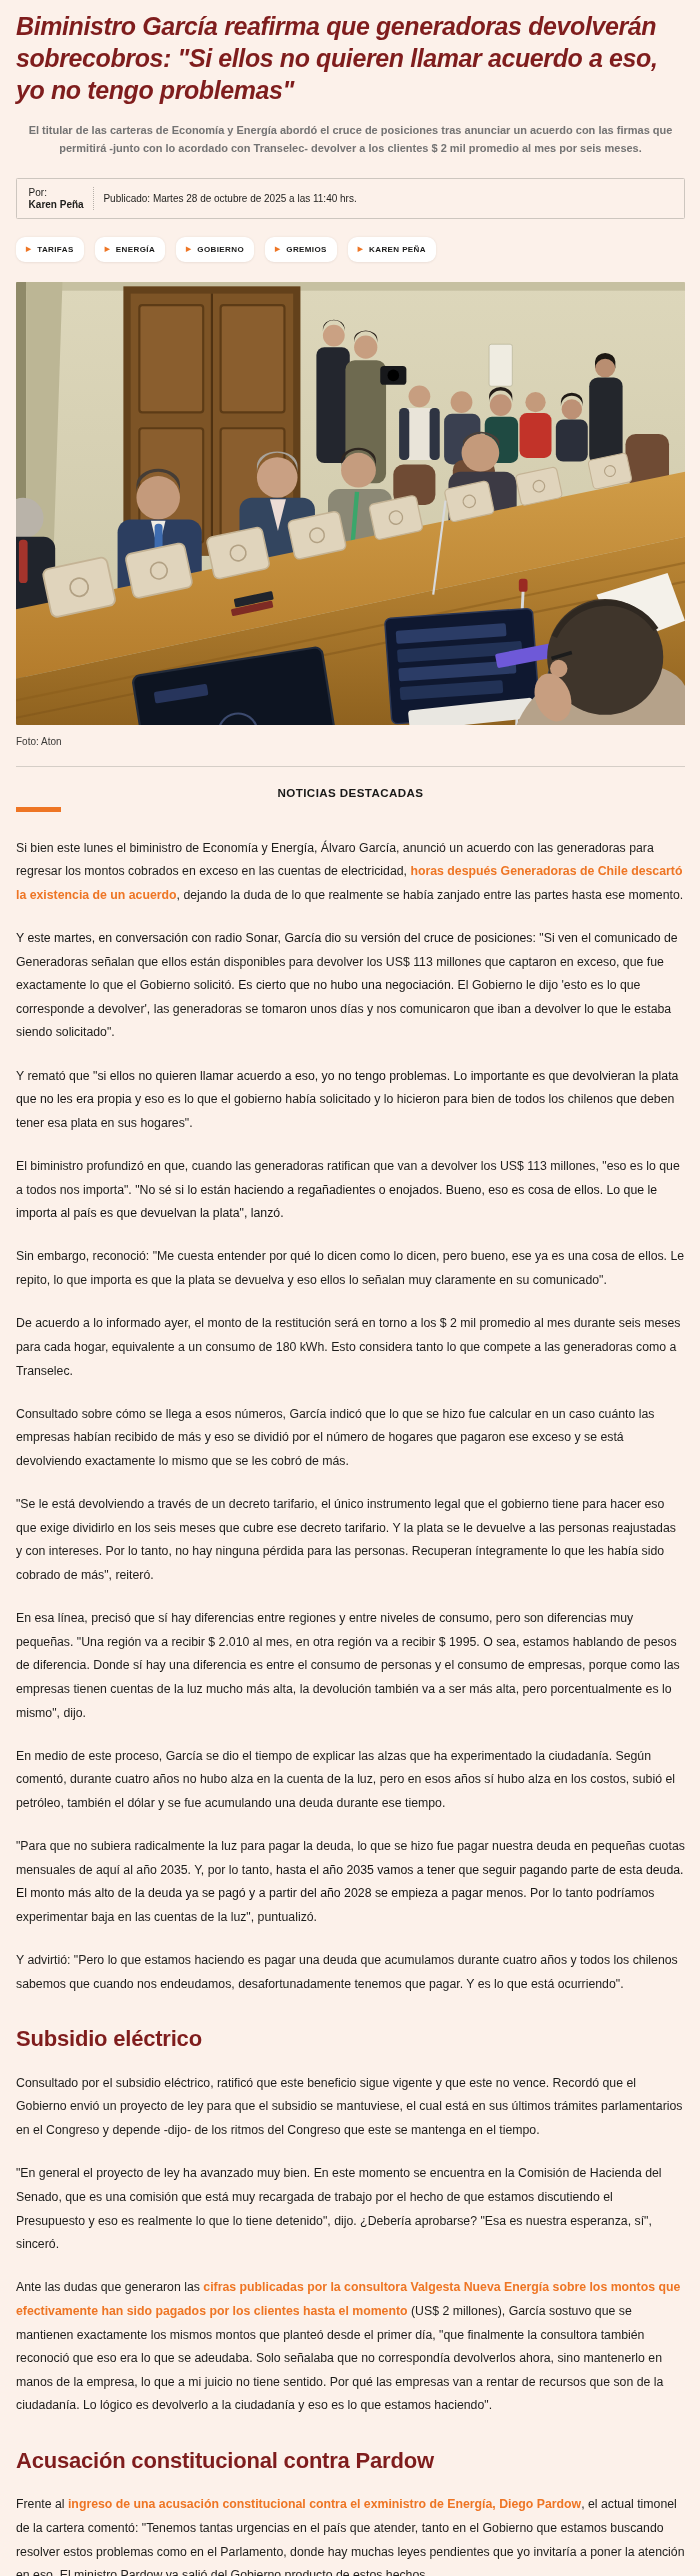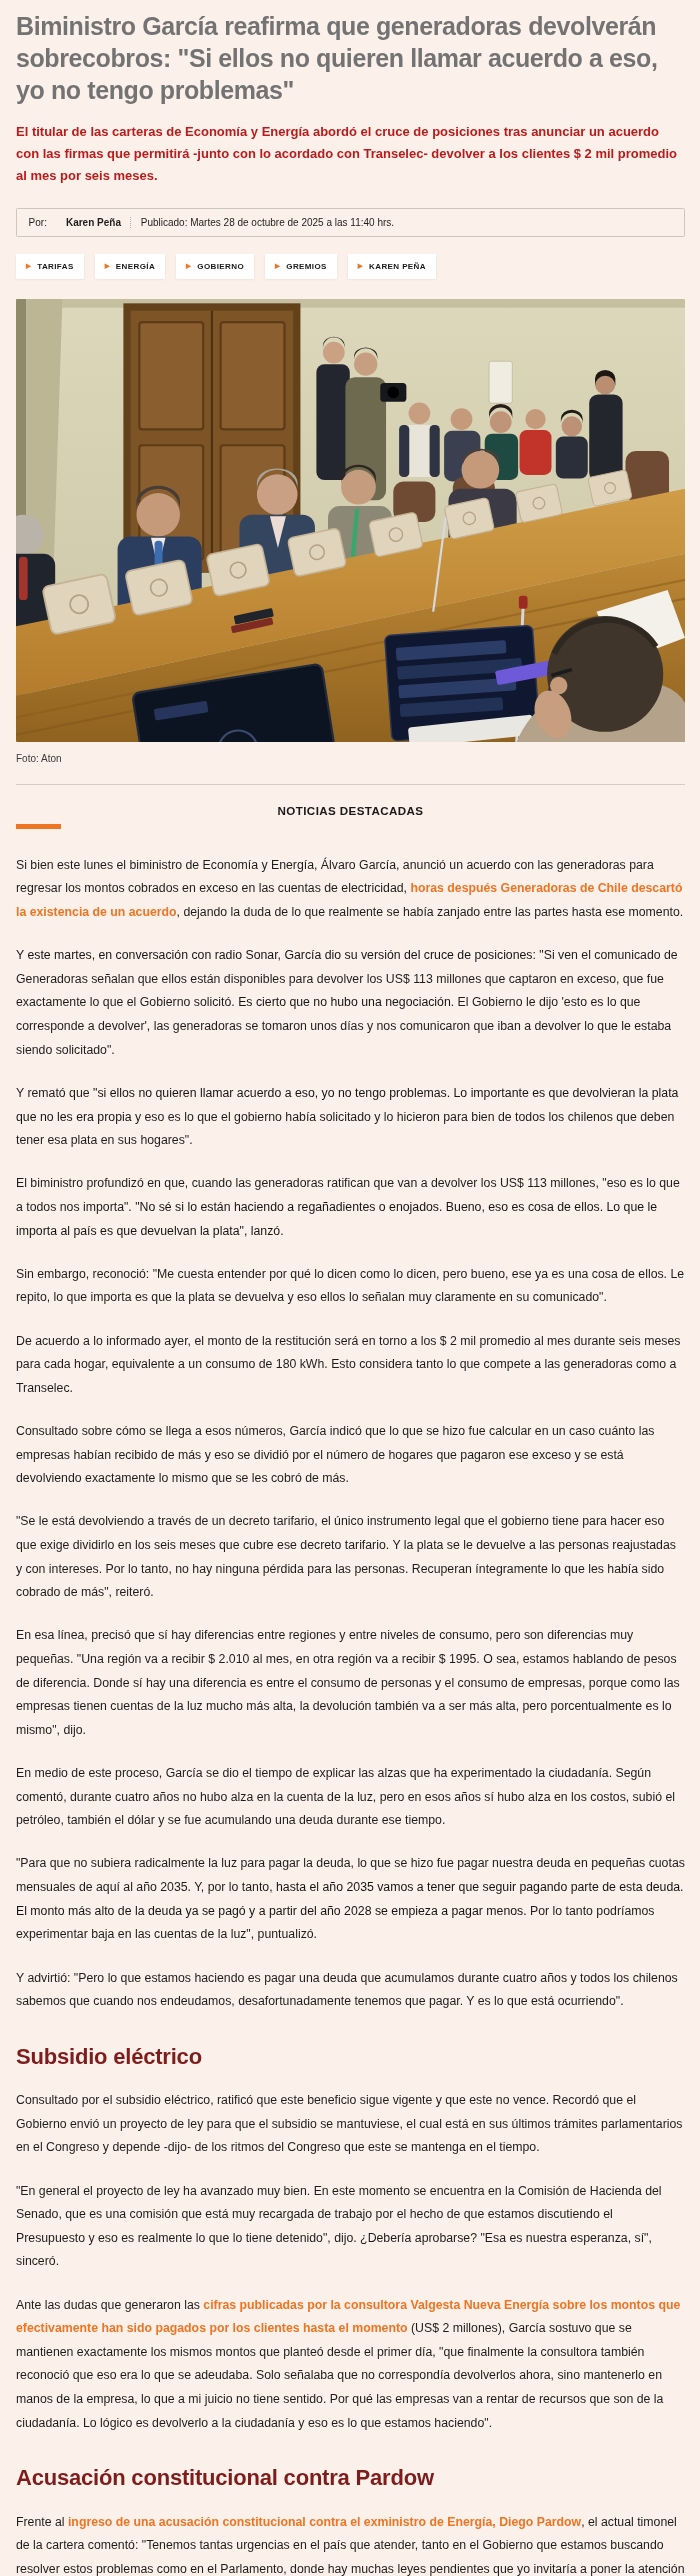--- a/index.html
+++ b/index.html
@@ -5,36 +5,36 @@
   html,body{margin:0;padding:0;}
   body{
     background:#fcf1ea;
     font-family:"Liberation Sans",sans-serif;
     color:#1d1d1b;
     -webkit-font-smoothing:antialiased;
   }
   .page{width:701px;margin:0 auto;padding:7.2px 16px 33px;box-sizing:border-box;}
   .headline{
     font-size:25px;line-height:1.28;font-weight:700;letter-spacing:-0.4px;
-    color:#737373;margin:2.9px 0 14.5px;
+    color:#7f1d1d;margin:2.9px 0 14.5px;font-style:italic;
   }
   .subtitle{
-    font-size:13px;font-weight:700;line-height:1.72;color:#b91c1c;margin:0 0 20px;
+    font-size:11px;font-weight:700;line-height:1.72;color:#737373;margin:0 0 20px;text-align:center;
   }
   .byline-box{
     border:0.7px solid #cdc6bf;padding:8px 11.6px;font-size:10px;color:#26262
 
 4;
     display:flex;align-items:center;gap:9.4px;border-radius:1.4px;
   }
-  .byline-author-wrap{display:flex;gap:19px;align-items:flex-end;}
+  .byline-author-wrap{display:flex;gap:1px;align-items:flex-start;flex-direction:column;}
   .byline-divider{border-left:1.4px dotted #b7b0a9;align-self:stretch;}
   .tags{display:flex;gap:11px;margin:17.4px 0 20px;flex-wrap:wrap;}
   .tag{
-    display:inline-flex;align-items:center;gap:5.8px;background:#ffffff;border-radius:0;
+    display:inline-flex;align-items:center;gap:5.8px;background:#ffffff;border-radius:9px;
     padding:8px 10px;font-size:8px;font-weight:700;letter-spacing:0.4px;color:#191918;
     text-decoration:none;box-shadow:0 0.7px 2.2px rgba(60,40,20,.10);
   }
   .tag-arrow{color:#ee7524;font-size:6.5px;line-height:1;}
   figure{margin:0;}
   .photo{width:100%;height:443px;display:block;border-radius:1.4px;background:#d5cfb2;}
   figcaption{font-size:10px;color:#3b3a38;margin:11px 0 0;}
   .rule{border:0;border-top:0.7px solid #d5cec7;margin:19.6px 0 19px;}
   .kicker{font-size:11.6px;font-weight:700;letter-spacing:0.4px;color:#191918;text-align:center;}
   .kicker-bar{width:45px;height:5px;background:#ee7524;margin:7.2px 0 25px;}

